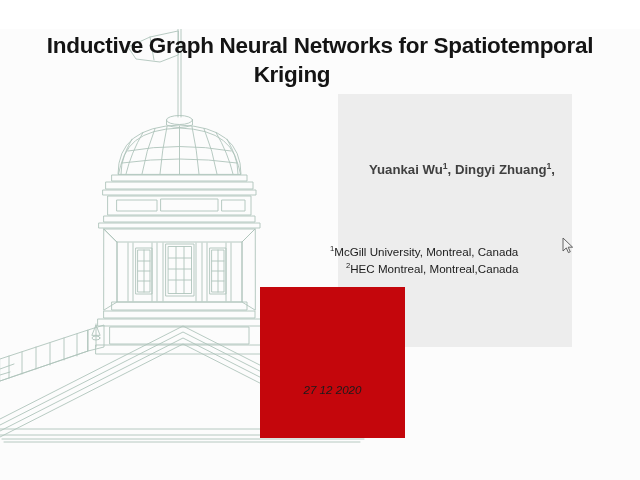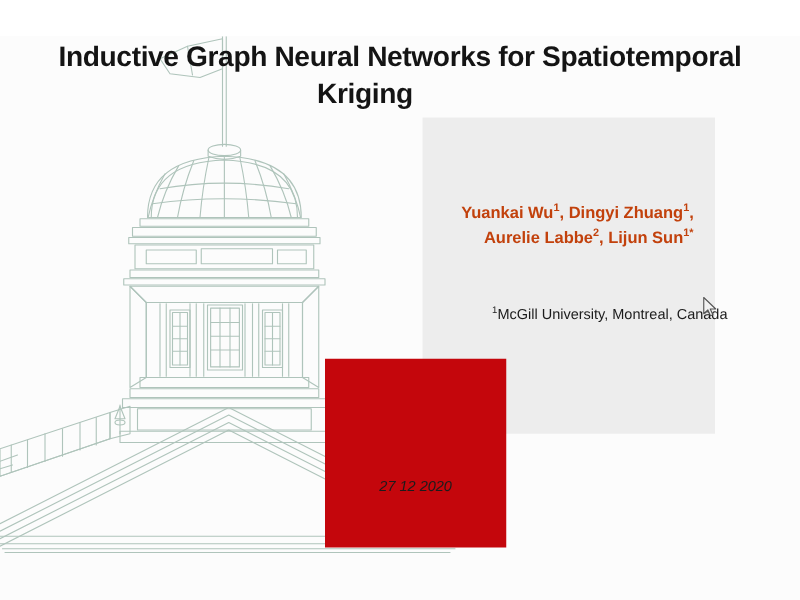--- a/index.html
+++ b/index.html
@@ -65,30 +65,30 @@
   #authors {
     position: absolute;
     left: 338px;
     top: 131px;
     width: 248px;
     text-align: center;
     z-index: 5;
     font-weight: bold;
     font-size: 13.2px;
     line-height: 19.5px;
-    color: #c2410c;
+    color: #404040;
   }
   #authors .ln2 { padding-left: 18px; }
 
   #affiliations {
     position: absolute;
     left: 330px;
     top: 215px;
     width: 252px;
-    text-align: right;
+    text-align: left;
     z-index: 5;
     font-size: 11.6px;
     line-height: 16.5px;
     color: #1b1b1b;
   }
   #affiliations .aff2 { padding-left: 16px; }
 
   sup {
     font-size: 0.66em;
     vertical-align: super;
@@ -249,25 +249,25 @@
 
   <div id="author-panel"></div>
 
   <div id="title-block">
     <div class="title-line">Inductive Graph Neural Networks for Spatiotemporal</div>
     <div class="title-line title-line-2">Kriging</div>
   </div>
 
   <div id="authors">
     <div class="ln1"><span>Yuankai Wu</span><sup>1</sup><span>, </span><span>Dingyi Zhuang</span><sup>1</sup><span>,</span></div>
-    <div class="ln2"><span>Aurelie Labbe</span><sup>2</sup><span>, </span><span>Lijun Sun</span><sup>1*</sup></div>
   </div>
 
   <div id="affiliations">
     <div class="aff1"><sup>1</sup><span>McGill University, Montreal, Canada</span></div>
+    <div class="aff2"><sup>2</sup><span>HEC Montreal, Montreal,Canada</span></div>
   </div>
 
   <div id="red-box">
     <div class="red-text" id="venue-date">27 12 2020</div>
   </div>
 
   <svg id="cursor" width="13" height="18" viewBox="0 0 13 18" xmlns="http://www.w3.org/2000/svg">
     <path d="M1 1 L1 14 L4.3 10.9 L6.4 15.6 L8.3 14.8 L6.2 10.2 L10.6 10.2 Z" fill="#f2f2f2" stroke="#555555" stroke-width="0.9" stroke-linejoin="round"></path>
   </svg>
 

